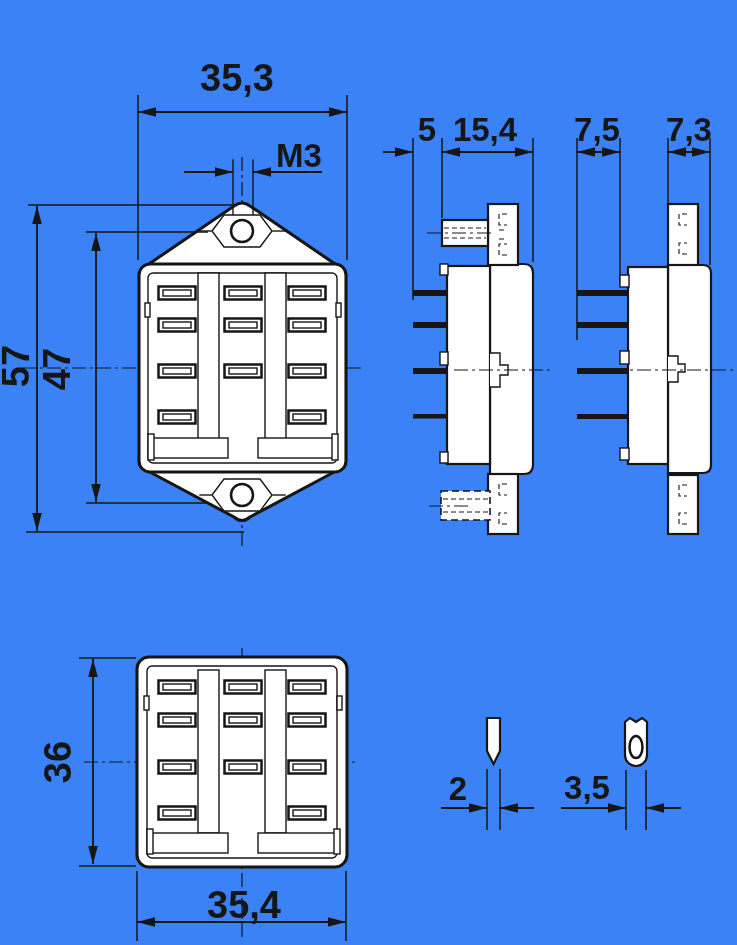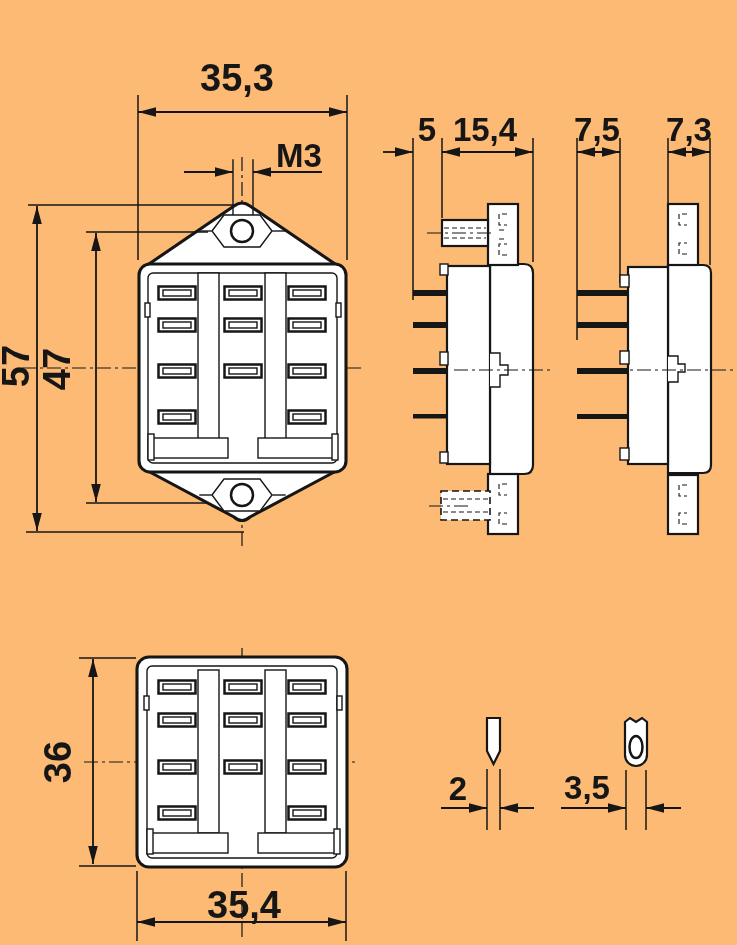--- a/index.html
+++ b/index.html
@@ -1,17 +1,17 @@
 <!DOCTYPE html>
 <html><head>
 <meta charset="utf-8">
 <style>
   html,body{margin:0;padding:0;background:#fff;}
   body{width:737px;height:945px;overflow:hidden;font-family:"Liberation Sans",sans-serif;}
-  .canvas{width:737px;height:945px;background:#fdba74;}
+  .canvas{width:737px;height:945px;background:#3b82f6;}
   svg{display:block;}
   .ln{stroke:#161616;fill:none;stroke-linecap:square;}
   .w3{stroke-width:3.1;}
   .w25{stroke-width:2.5;}
   .w2{stroke-width:2.2;}
   .w1{stroke-width:1.4;}
   .fw{fill:#ffffff;}
   .dim{stroke:#161616;fill:none;stroke-width:1.8;}
   .ext{stroke:#161616;fill:none;stroke-width:1.5;}
   .cl{stroke:#161616;fill:none;stroke-width:1.2;stroke-dasharray:14 4 3 4;}

